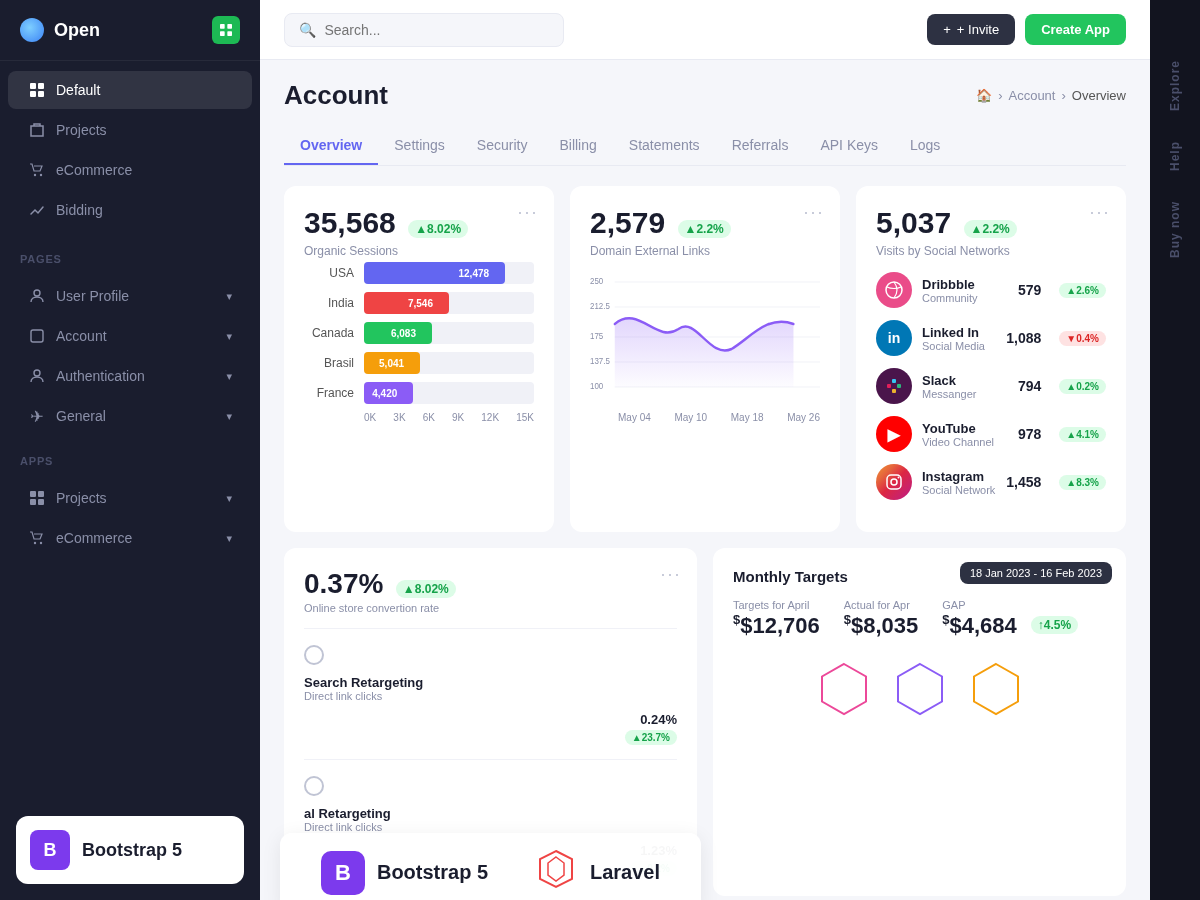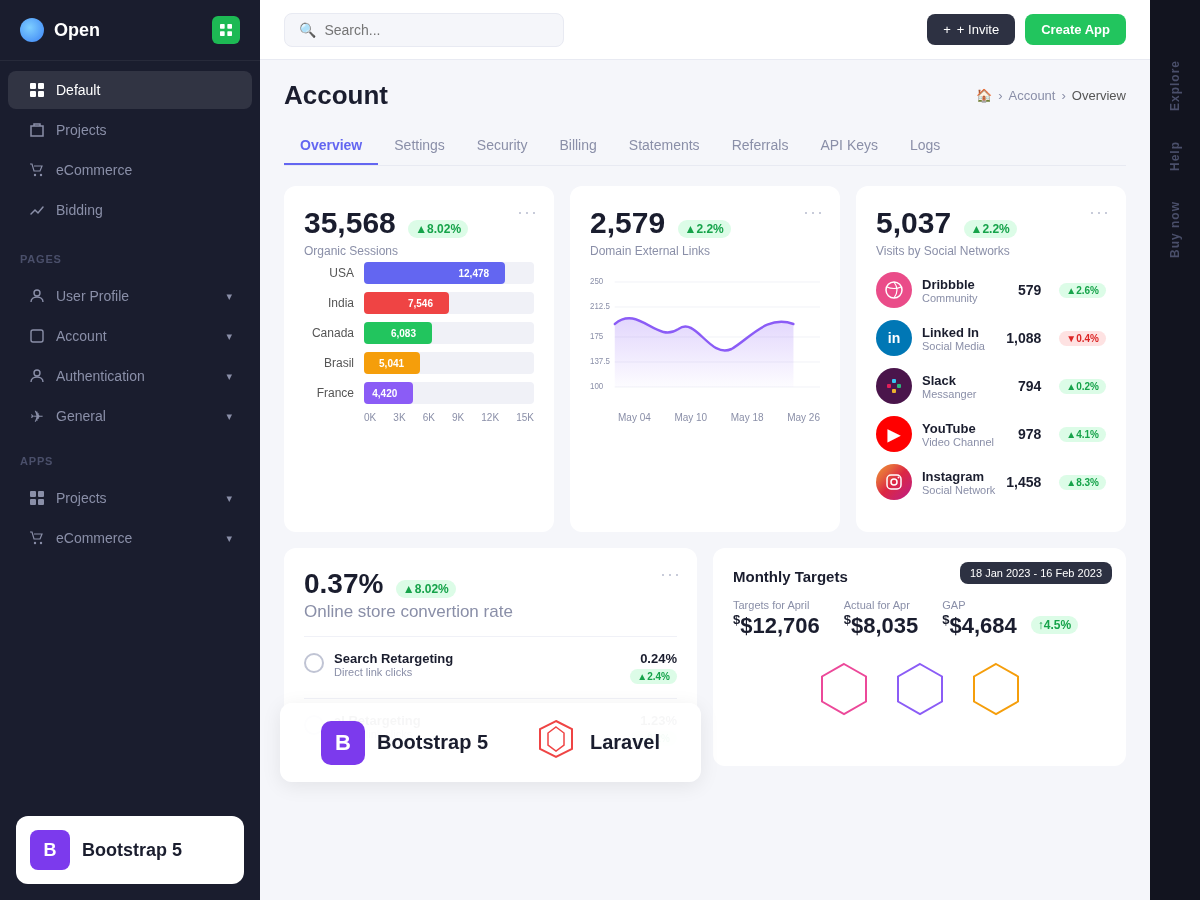--- a/index.html
+++ b/index.html
@@ -86,22 +86,22 @@
     .social-info { flex: 1; }
     .social-name { font-size: 13px; font-weight: 600; color: #1a1d2e; }
     .social-type { font-size: 11px; color: #8a8fa8; }
     .social-count { font-size: 14px; font-weight: 600; color: #1a1d2e; }
 
     
     .bottom-row { display: grid; grid-template-columns: 1fr 1fr; gap: 16px; }
     .conversion-card { background: #fff; border-radius: 12px; padding: 20px; }
     .conv-header { display: flex; align-items: center; justify-content: space-between; }
     .conv-value { font-size: 26px; font-weight: 700; }
-    .conv-label { font-size: 17px; color: #8a8fa8; margin-top: 2px; }
-    .targeting-row { display: flex; align-items: flex-start; gap: 10px; margin-top: 14px; padding-top: 14px; border-top: 1px solid #f0f1f7; }
+    .conv-label { font-size: 11px; color: #8a8fa8; margin-top: 2px; }
+    .targeting-row { display: flex; align-items: flex-start; gap: 10px; margin-top: 14px; padding-top: 14px; border-top: 1px solid #f0f1f7; flex-direction: column; }
     .targeting-icon { width: 20px; height: 20px; border-radius: 50%; border: 2px solid #c0c4d4; margin-top: 2px; flex-shrink: 0; }
     .targeting-info .title { font-size: 13px; font-weight: 600; color: #1a1d2e; }
     .targeting-info .sub { font-size: 11px; color: #8a8fa8; }
     .targeting-right { margin-left: auto; text-align: right; }
     .targeting-pct { font-size: 13px; font-weight: 600; color: #1a1d2e; }
 
     .monthly-card { background: #fff; border-radius: 12px; padding: 20px; }
     .monthly-title { font-size: 15px; font-weight: 700; color: #1a1d2e; margin-bottom: 14px; }
     .monthly-values { display: flex; gap: 24px; }
     .mv-item .label { font-size: 11px; color: #8a8fa8; }
@@ -481,21 +481,21 @@
         <div class="conv-label">Online store convertion rate</div>
 
         <div class="targeting-row">
           <div class="targeting-icon"></div>
           <div class="targeting-info">
             <div class="title">Search Retargeting</div>
             <div class="sub">Direct link clicks</div>
           </div>
           <div class="targeting-right">
             <div class="targeting-pct">0.24%</div>
-            <span class="metric-badge badge-green" style="font-size:10px;">▲2.4%</span>
+            <span class="metric-badge badge-green" style="font-size:10px;">▲23.7%</span>
           </div>
         </div>
 
         <div class="targeting-row">
           <div class="targeting-icon"></div>
           <div class="targeting-info">
             <div class="title">al Retargeting</div>
             <div class="sub">Direct link clicks</div>
           </div>
           <div class="targeting-right">

